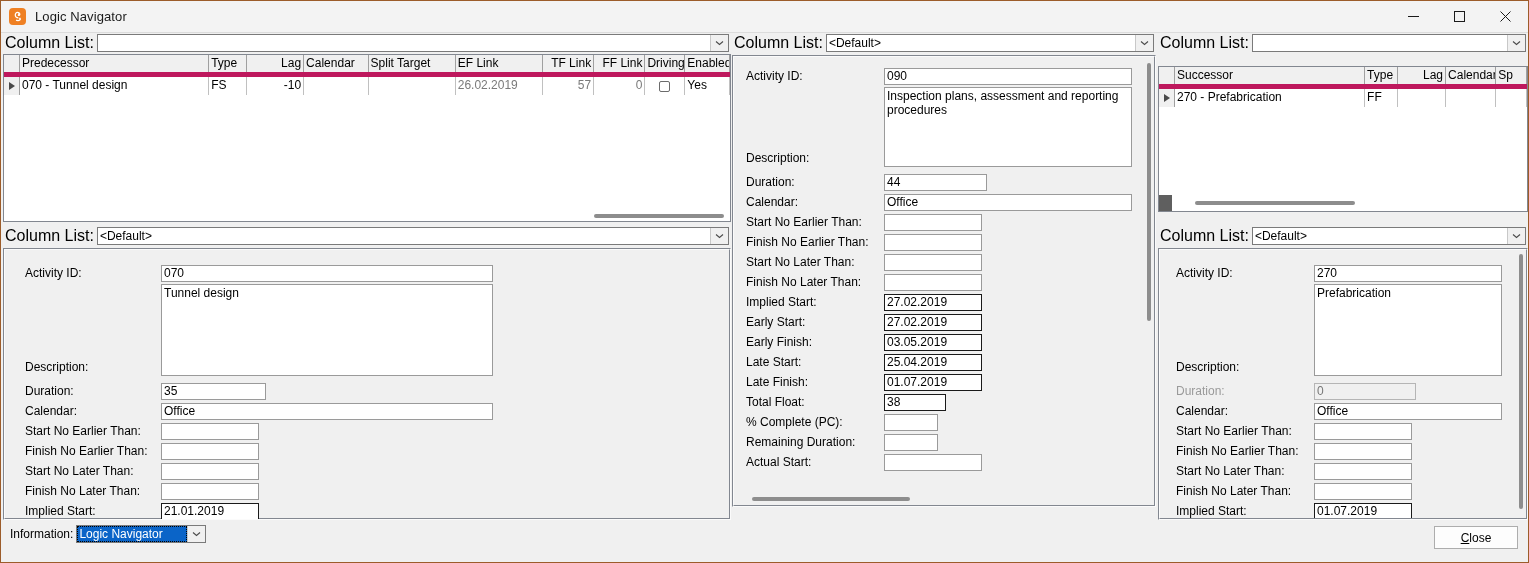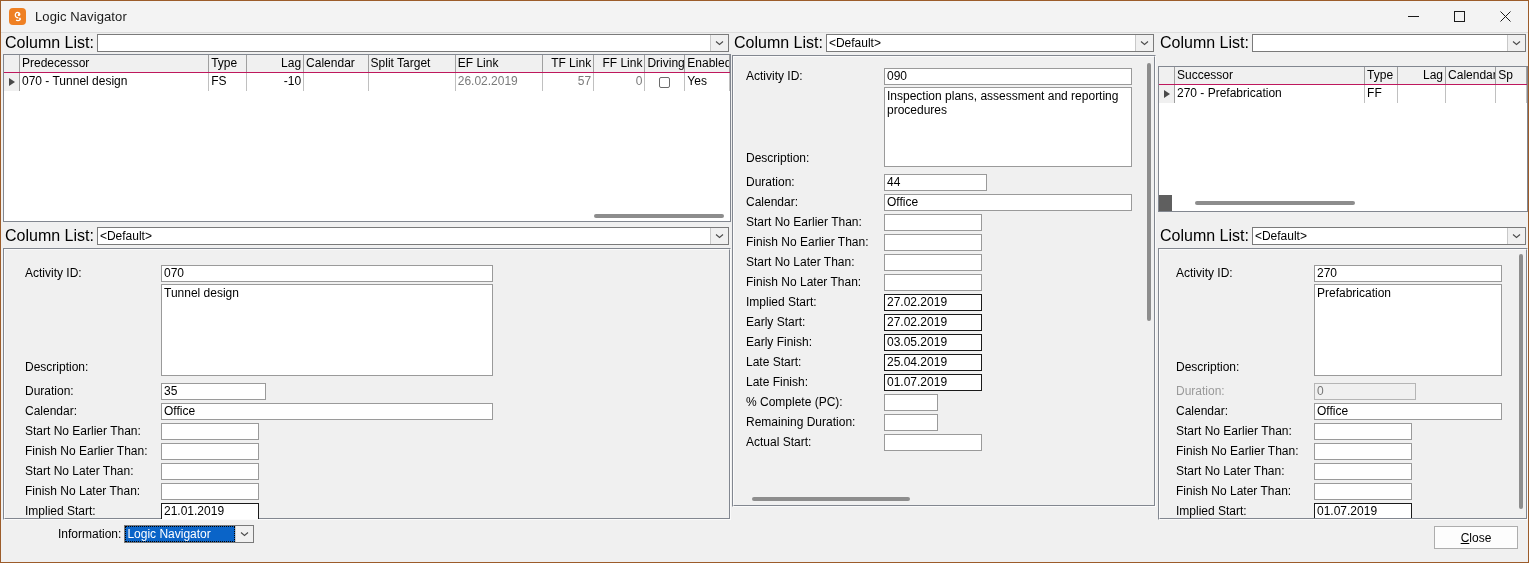--- a/index.html
+++ b/index.html
@@ -81,21 +81,21 @@
   }
   .combo .arrow svg{display:block;}
 
   
   .grid{
     background:#fff;border:1px solid #828790;box-sizing:border-box;
     position:relative;overflow:hidden;
   }
   .grid .ghead{
     display:flex;height:17px;background:#f0f0f0;
-    border-bottom:1px solid #be185d;
+    border-bottom:5px solid #be185d;
   }
   .grid .gh{
     border-right:1px solid #a0a0a0;
     box-sizing:border-box;
     line-height:16px;font-size:12px;padding:0 2px;
     overflow:hidden;white-space:nowrap;background:#f0f0f0;
   }
   .grid .gh.r{text-align:right;}
   .grid .grow{display:flex;height:18px;background:#fff;}
   .grid .gc{
@@ -144,21 +144,21 @@
 
   
   .btn{
     background:#fdfdfd;border:1px solid #adadad;box-sizing:border-box;
     display:flex;align-items:center;justify-content:center;
     font-size:12px;color:#000;
   }
 
   
   .footer{
-    flex:0 0 38px;height:38px;position:relative;background:#f0f0f0;margin-left:48px;
+    flex:0 0 38px;height:38px;position:relative;background:#f0f0f0;
   }
   .infowrap{position:absolute;left:9px;top:1px;display:flex;align-items:center;height:18px;}
   .infowrap .lbl{margin-right:3px;font-size:12px;}
   .infocombo{
     width:130px;height:18px;border:1px solid #7a7a7a;background:#fff;
     display:flex;align-items:stretch;box-sizing:border-box;
   }
   .infocombo .val{
     flex:1 1 auto;background:#0a64c8;color:#fff;
     outline:1px dotted #000;outline-offset:-1px;
@@ -366,20 +366,24 @@
             </div>
             <div class="frow">
               <span class="flabel" style="width:138px">Late Start:</span>
               <span class="fld strong" style="width:98px">25.04.2019</span>
             </div>
             <div class="frow">
               <span class="flabel" style="width:138px">Late Finish:</span>
               <span class="fld strong" style="width:98px">01.07.2019</span>
             </div>
             <div class="frow">
+              <span class="flabel" style="width:138px">Total Float:</span>
+              <span class="fld strong" style="width:62px">38</span>
+            </div>
+            <div class="frow">
               <span class="flabel" style="width:138px">% Complete (PC):</span>
               <span class="fld" style="width:54px"></span>
             </div>
             <div class="frow">
               <span class="flabel" style="width:138px">Remaining Duration:</span>
               <span class="fld" style="width:54px"></span>
             </div>
             <div class="frow">
               <span class="flabel" style="width:138px">Actual Start:</span>
               <span class="fld" style="width:98px"></span>

